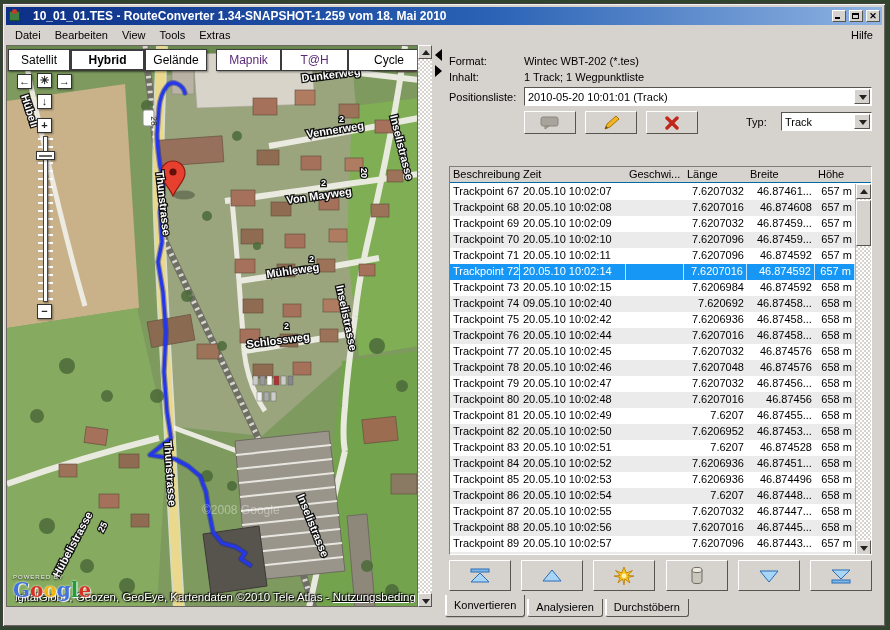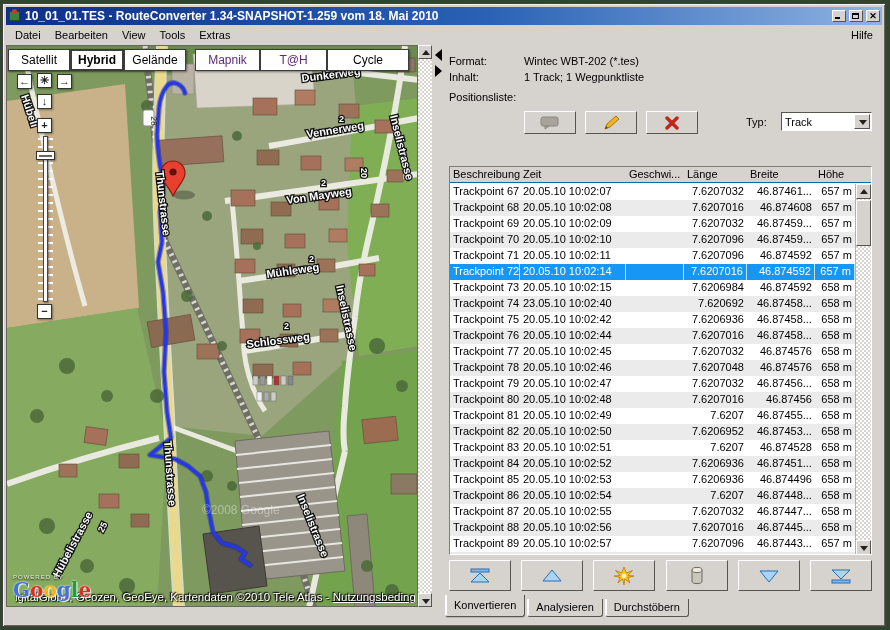--- a/index.html
+++ b/index.html
@@ -9,21 +9,21 @@
             background:#d6d3ce; border:1px solid #404040;
             box-shadow: inset 1px 1px 0 #f4f3f1, inset -1px -1px 0 #6a665f;
             padding:3px; }
   
   .titlebar { height:18px; display:flex; align-items:center; gap:3px; padding:0 2px;
               background:linear-gradient(to right,#0c2f87,#2a62b5 55%,#8fb3e2);
               color:#fff; font-size:12px; font-weight:bold; white-space:nowrap; }
   .app-icon { width:14px; height:14px; flex:0 0 14px; position:relative; }
   .app-icon .a{position:absolute;left:1px;top:2px;width:11px;height:10px;background:#3f7f3f;border:1px solid #1d4d1d;}
   .app-icon .b{position:absolute;left:4px;top:0;width:5px;height:5px;background:#c23b2e;border-radius:50%;}
-  .title-text { flex:1 1 auto; overflow:hidden; }
+  .title-text { flex:1 1 auto; overflow:hidden;margin-left:8px; }
   .winbtn { width:14px; height:12px; background:#d6d3ce; border:1px solid;
             border-color:#fff #58554f #58554f #fff; position:relative; flex:0 0 14px;
             font-size:9px; line-height:10px; text-align:center; color:#000; font-weight:bold;}
   .winbtn .min{position:absolute;left:2px;right:5px;bottom:2px;border-bottom:2px solid #000;}
   .winbtn .max{position:absolute;left:2px;top:2px;right:3px;bottom:2px;border:1px solid #000;border-top-width:2px;}
   
   .menubar { height:20px; display:flex; align-items:center; font-size:11px; color:#000;
              padding:0 2px; }
   .menu-item { padding:2px 7px; }
   .menu-spacer { flex:1; }
@@ -331,21 +331,21 @@
             <text class="maplabel" x="157" y="395" transform="rotate(86 157 395)">Thunstrasse</text>
             <text class="maplabel" x="290" y="450" transform="rotate(68 290 450)">Inselistrasse</text>
             <text class="maplabel" x="52" y="532" transform="rotate(-62 52 532)">Hübelistrasse</text>
             <text class="maplabel" x="96" y="487" font-size="9" transform="rotate(-62 96 487)">25</text>
             <text x="195" y="468" font-size="12" fill="#ffffff" opacity="0.38">©2008 Google</text>
           </g>
         </svg>
 
         <div class="layerbar">
           <div class="layerbtn" style="width:62px">Satellit</div>
-          <div class="layerbtn sel" style="width:54px">Hybrid</div>
+          <div class="layerbtn sel" style="width:75px">Hybrid</div>
           <div class="layerbtn" style="width:62px">Gelände</div>
           <div class="layerbtn purple" style="width:65px;margin-left:9px">Mapnik</div>
           <div class="layerbtn purple" style="width:67px">T@H</div>
           <div class="layerbtn" style="width:82px">Cycle</div>
         </div>
 
         <div class="panbtn" style="left:10px;top:28px"><span>←</span></div>
         <div class="panbtn" style="left:30px;top:27px"><span>✳</span></div>
         <div class="panbtn" style="left:50px;top:28px"><span>→</span></div>
         <div class="panbtn" style="left:30px;top:48px"><span>↓</span></div>
@@ -380,20 +380,26 @@
       <span class="div-tri div-right"></span>
     </div>
 
     <div class="right-panel">
       <span class="rp-label row-format">Format:</span>
       <span class="rp-value row-format">Wintec WBT-202 (*.tes)</span>
       <span class="rp-label row-inhalt">Inhalt:</span>
       <span class="rp-value row-inhalt">1 Track; 1 Wegpunktliste</span>
 
       <span class="rp-label" style="top:46px">Positionsliste:</span>
+      <div class="combo">
+        <span class="ctext">2010-05-20 10:01:01 (Track)</span>
+        <span class="cbtn">
+            <span class="tri dn"></span>
+          </span>
+      </div>
 
       <div class="editrow">
         <div class="toolbtn">
           <svg width="20" height="14">
             <rect x="1" y="1" width="17" height="9" rx="2" fill="#a8a49b" stroke="#8a867d"></rect>
             <polygon points="5,10 5,13 9,10" fill="#a8a49b" stroke="#8a867d"></polygon>
           </svg>
         </div>
         <div class="toolbtn">
           <svg width="20" height="16">
@@ -478,21 +484,21 @@
             <div class="trow ">
               <span class="td c0">Trackpoint 73</span>
               <span class="td c1">20.05.10 10:02:15</span>
               <span class="td c2"></span>
               <span class="td c3 r">7.6206984</span>
               <span class="td c4 r">46.874592</span>
               <span class="td c5 r">658 m</span>
             </div>
             <div class="trow odd">
               <span class="td c0">Trackpoint 74</span>
-              <span class="td c1">23.05.10 10:02:40</span>
+              <span class="td c1">09.05.10 10:02:40</span>
               <span class="td c2"></span>
               <span class="td c3 r">7.620692</span>
               <span class="td c4 r">46.87458...</span>
               <span class="td c5 r">658 m</span>
             </div>
             <div class="trow ">
               <span class="td c0">Trackpoint 75</span>
               <span class="td c1">20.05.10 10:02:42</span>
               <span class="td c2"></span>
               <span class="td c3 r">7.6206936</span>

